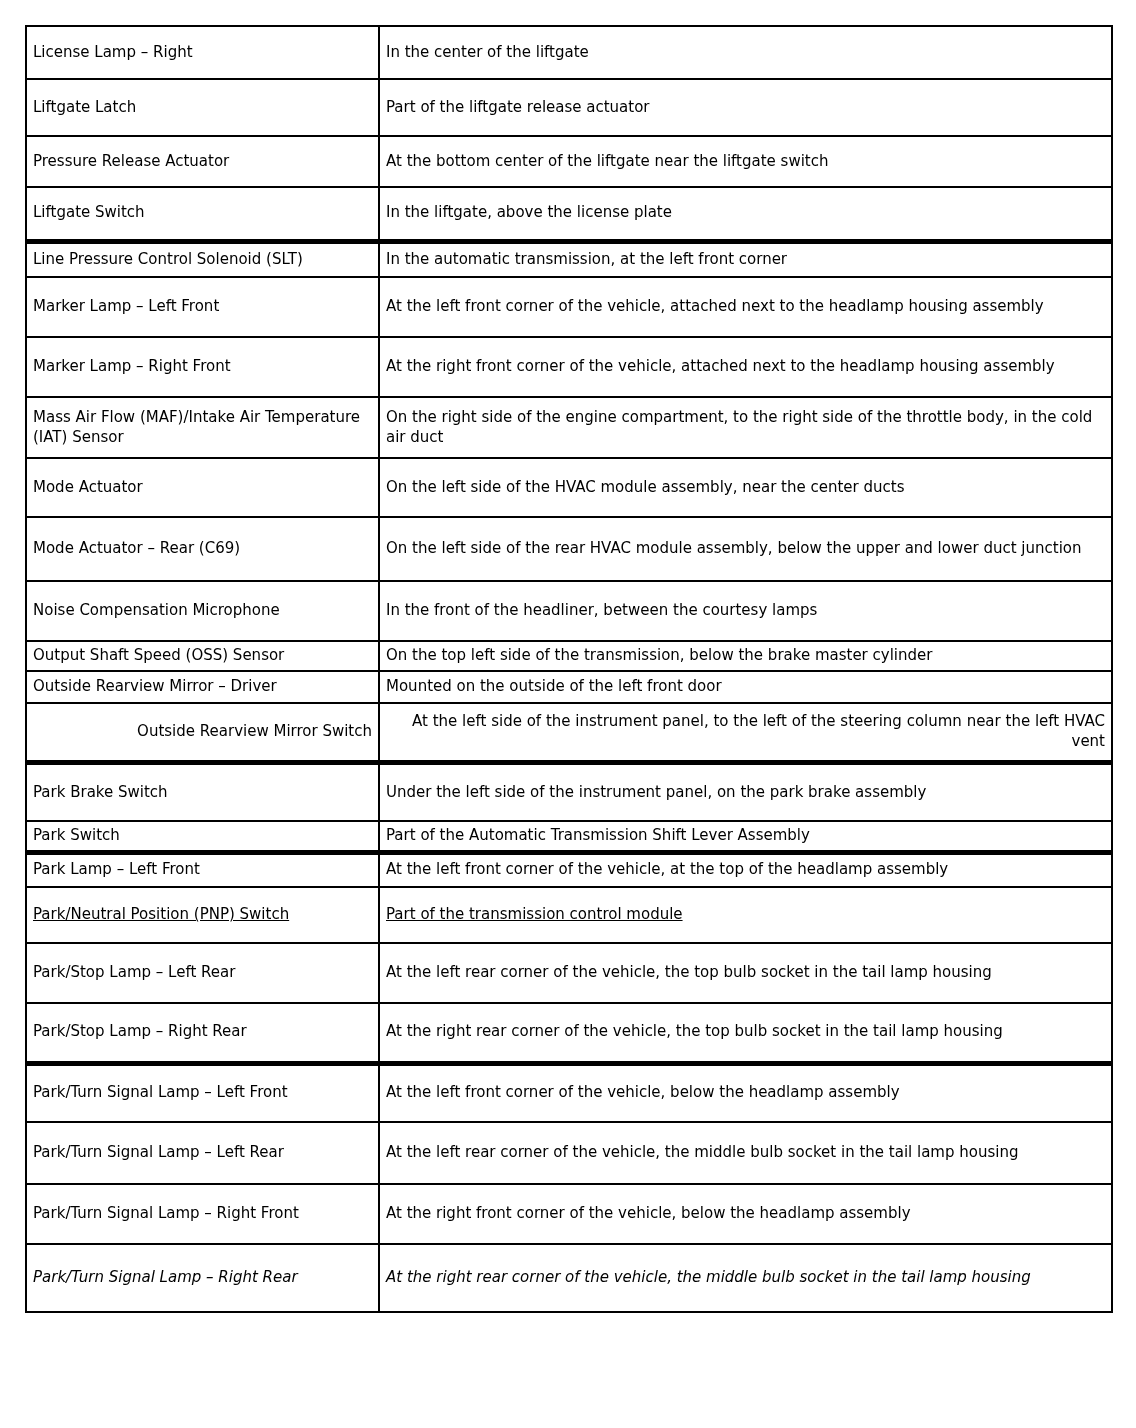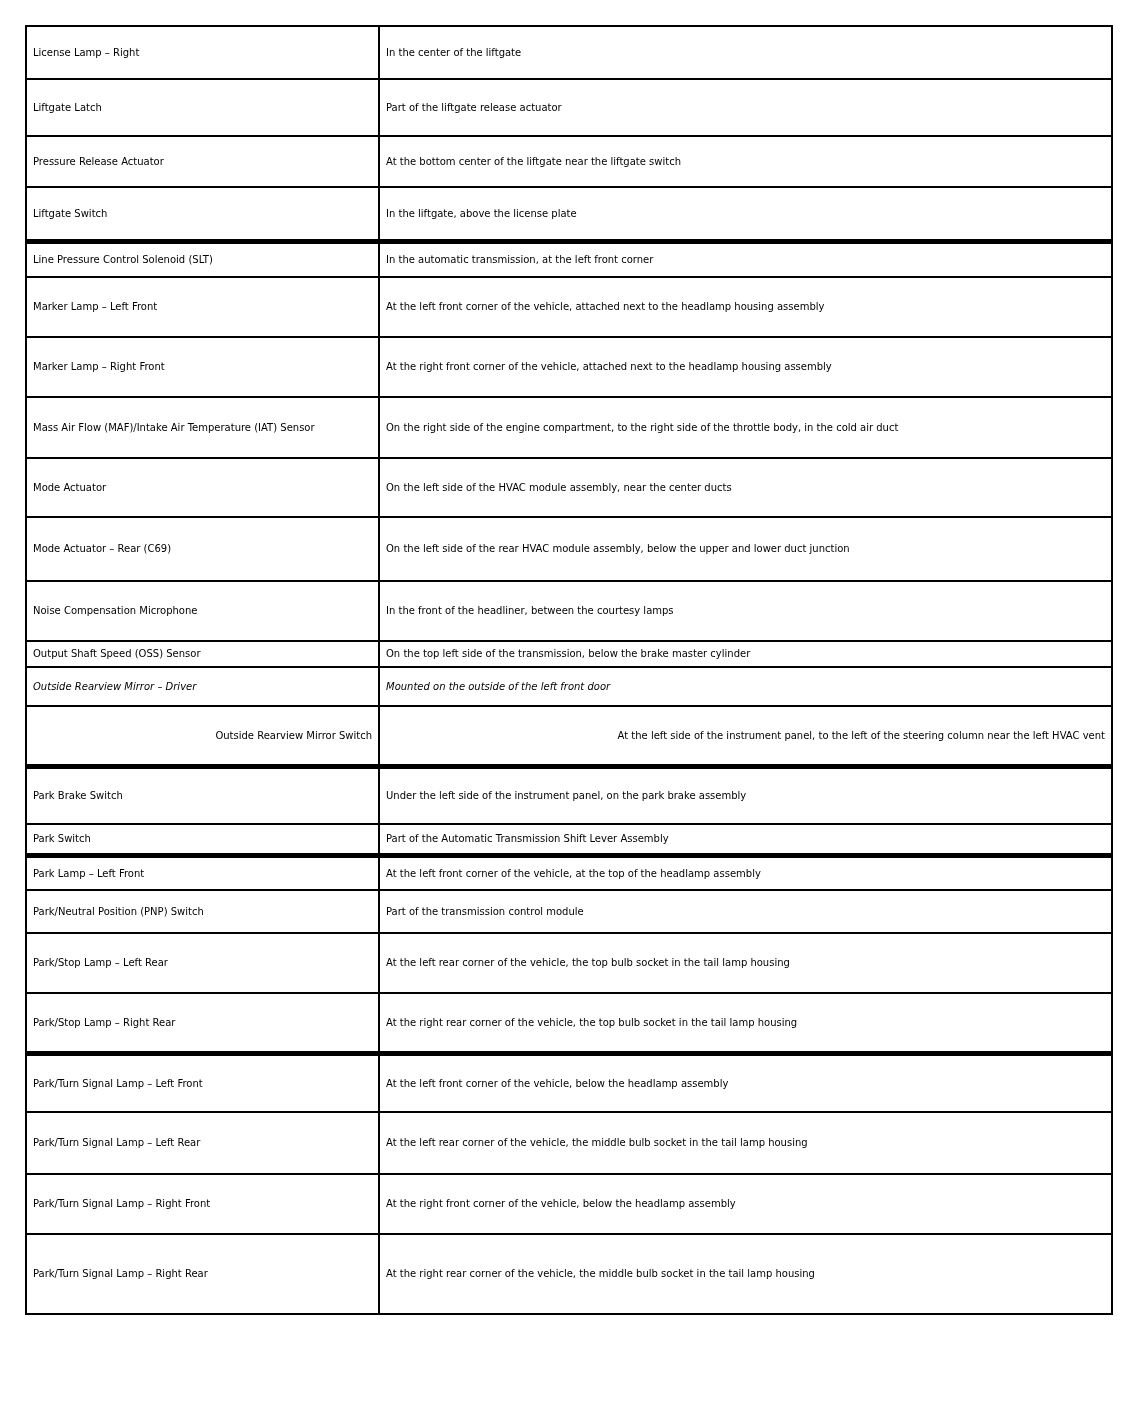--- a/index.html
+++ b/index.html
@@ -18,21 +18,21 @@
   }
   table.component-table {
     border-collapse: collapse;
     width: 1086px;
     table-layout: fixed;
   }
   table.component-table td {
     border: 2px solid #000000;
     padding: 4px 6px;
     vertical-align: middle;
-    font-size: 10px;
+    font-size: 15px;
     line-height: 1.32;
     color: #000000;
     word-wrap: break-word;
   }
   td.col-component { width: 353px; }
   td.col-location  { width: 733px; }
   tr.section-start td { border-top-width: 5px; }
 </style>
 </head>
 <body>
@@ -81,41 +81,41 @@
           <td class="col-location">On the left side of the rear HVAC module assembly, below the upper and lower duct junction</td>
         </tr>
         <tr style="height: 60px;">
           <td class="col-component">Noise Compensation Microphone</td>
           <td class="col-location">In the front of the headliner, between the courtesy lamps</td>
         </tr>
         <tr style="height: 26px;">
           <td class="col-component">Output Shaft Speed (OSS) Sensor</td>
           <td class="col-location">On the top left side of the transmission, below the brake master cylinder</td>
         </tr>
-        <tr style="height: 39px; font-style: italic;">
+        <tr style="height: 32px;">
           <td class="col-component">Outside Rearview Mirror – Driver</td>
           <td class="col-location">Mounted on the outside of the left front door</td>
         </tr>
         <tr style="height: 60px; text-align: right;">
           <td class="col-component">Outside Rearview Mirror Switch</td>
           <td class="col-location">At the left side of the instrument panel, to the left of the steering column near the left HVAC vent</td>
         </tr>
         <tr class="section-start" style="height: 58px;">
           <td class="col-component">Park Brake Switch</td>
           <td class="col-location">Under the left side of the instrument panel, on the park brake assembly</td>
         </tr>
         <tr style="height: 31px;">
           <td class="col-component">Park Switch</td>
           <td class="col-location">Part of the Automatic Transmission Shift Lever Assembly</td>
         </tr>
         <tr class="section-start" style="height: 35px;">
           <td class="col-component">Park Lamp – Left Front</td>
           <td class="col-location">At the left front corner of the vehicle, at the top of the headlamp assembly</td>
         </tr>
-        <tr style="height: 43px;">
+        <tr style="height: 56px; text-decoration: underline;">
           <td class="col-component">Park/Neutral Position (PNP) Switch</td>
           <td class="col-location">Part of the transmission control module</td>
         </tr>
         <tr style="height: 60px;">
           <td class="col-component">Park/Stop Lamp – Left Rear</td>
           <td class="col-location">At the left rear corner of the vehicle, the top bulb socket in the tail lamp housing</td>
         </tr>
         <tr style="height: 60px;">
           <td class="col-component">Park/Stop Lamp – Right Rear</td>
           <td class="col-location">At the right rear corner of the vehicle, the top bulb socket in the tail lamp housing</td>
@@ -125,19 +125,19 @@
           <td class="col-location">At the left front corner of the vehicle, below the headlamp assembly</td>
         </tr>
         <tr style="height: 62px;">
           <td class="col-component">Park/Turn Signal Lamp – Left Rear</td>
           <td class="col-location">At the left rear corner of the vehicle, the middle bulb socket in the tail lamp housing</td>
         </tr>
         <tr style="height: 60px;">
           <td class="col-component">Park/Turn Signal Lamp – Right Front</td>
           <td class="col-location">At the right front corner of the vehicle, below the headlamp assembly</td>
         </tr>
-        <tr style="height: 80px;">
+        <tr style="height: 68px; font-style: italic;">
           <td class="col-component">Park/Turn Signal Lamp – Right Rear</td>
           <td class="col-location">At the right rear corner of the vehicle, the middle bulb socket in the tail lamp housing</td>
         </tr>
       </tbody>
   </table>
 </div>
 
 </body></html>

